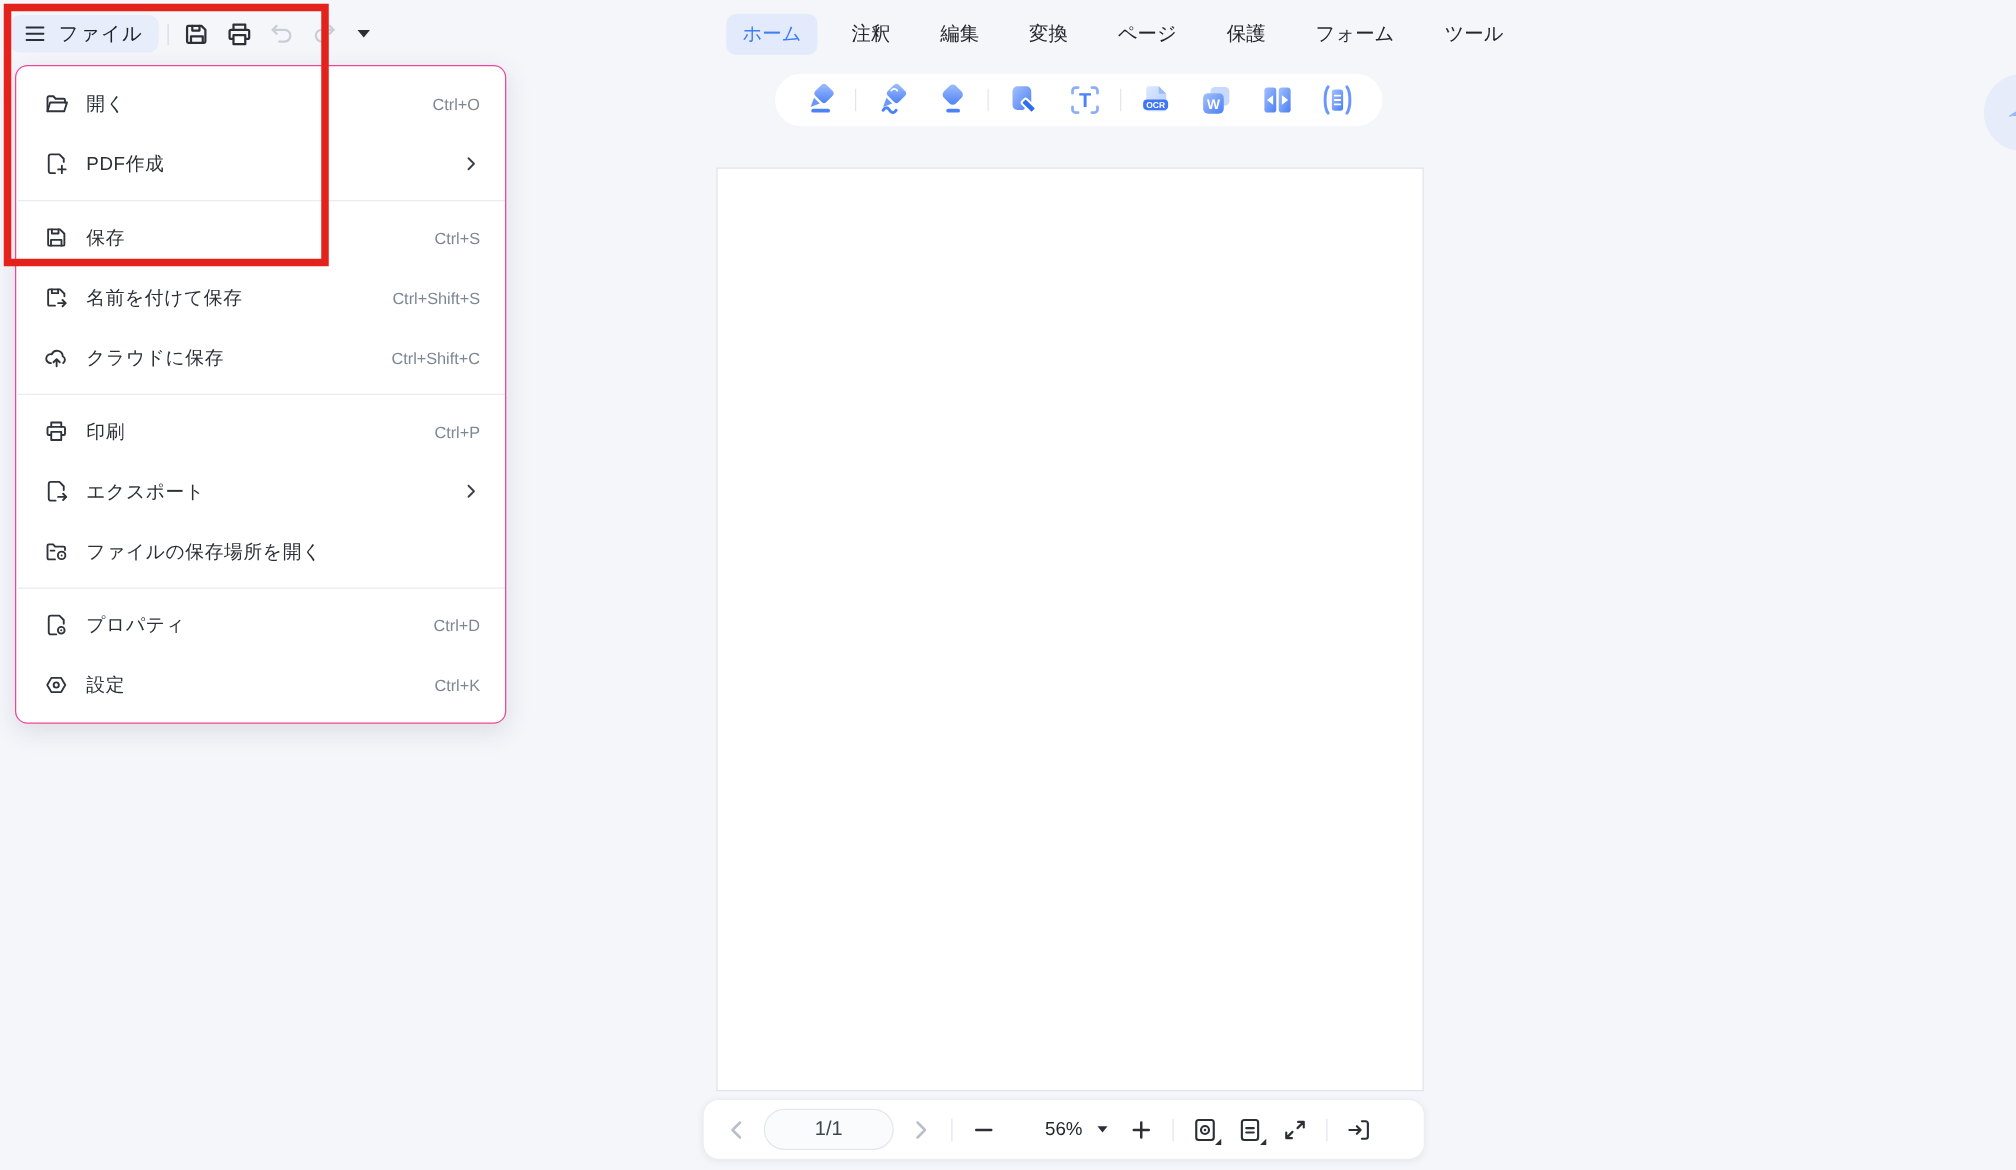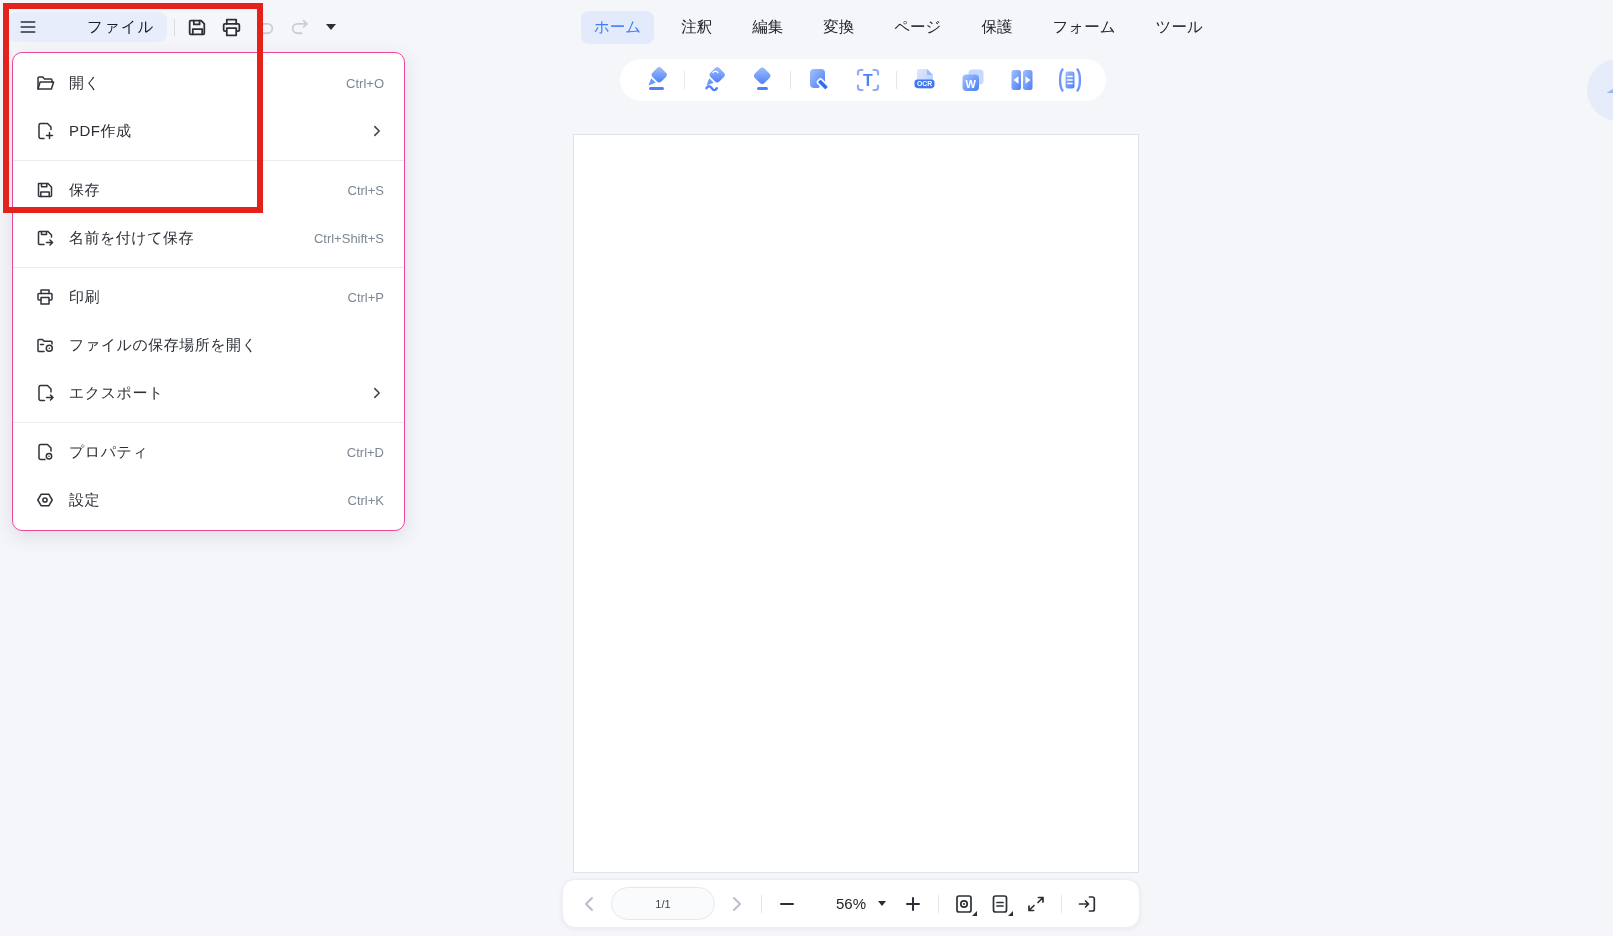--- a/index.html
+++ b/index.html
@@ -9,21 +9,21 @@
     background:#f5f6fa;
     font-family:"Liberation Sans","DejaVu Sans",sans-serif;
     color:#23262b;
   }
   svg { display:block; }
 
   
   .topbar { position:absolute; left:8px; top:10px; height:34px; display:flex; align-items:center; z-index:10; }
   .file-pill { display:flex; align-items:center; gap:10px; height:30px; padding:0 13px 0 11px;
                background:#e8edfb; border-radius:8px; cursor:pointer; }
-  .file-pill .lbl { font-size:15.5px; color:#1b1e23; letter-spacing:1px;margin-left:40px; }
+  .file-pill .lbl { font-size:15.5px; color:#1b1e23; letter-spacing:1px; }
   .tb-sep { width:1px; height:17px; background:#d9dce3; margin:0 5px 0 7px; }
   .tb-btn { width:34px; height:30px; display:flex; align-items:center; justify-content:center; border-radius:6px; cursor:pointer; }
   .tb-btn.disabled { cursor:default; }
   .caret { width:0; height:0; border-left:5px solid transparent; border-right:5px solid transparent;
            border-top:6px solid #2b2e34; margin-left:10px; }
 
   
   .red-rect { position:absolute; left:3px; top:3px; width:260px; height:210px;
               border:6px solid #e4221c; z-index:60; pointer-events:none; }
 
@@ -58,21 +58,21 @@
 
   
   .statusbar { position:absolute; left:562px; top:879px; width:578px; height:49px;
                background:#fff; border:1px solid #eceef2; border-radius:13px;
                box-shadow:0 1px 5px rgba(40,50,70,.07);
                display:flex; align-items:center; padding:0 12px; gap:6px; z-index:30; }
   .sb-btn { width:30px; height:30px; display:flex; align-items:center; justify-content:center;
             border-radius:6px; cursor:pointer; position:relative; }
   .sb-sep { width:1px; height:18px; background:#e2e5eb; margin:0 4px; }
   .pager { width:104px; height:33px; background:#fafbfd; border:1px solid #e4e7ed; border-radius:17px;
-           display:flex; align-items:center; justify-content:center; font-size:11px; color:#3f4650; cursor:text; }
+           display:flex; align-items:center; justify-content:center; font-size:16px; color:#3f4650; cursor:text; }
   .zoom-val { font-size:15px; color:#23262b; padding:0 2px; cursor:pointer;margin-left:26px; }
   .mini-caret { width:0; height:0; border-left:4.5px solid transparent; border-right:4.5px solid transparent;
                 border-top:5.5px solid #2b2e34; margin:0 6px 0 4px; cursor:pointer; }
   .corner-tri { position:absolute; right:2px; bottom:3px; width:0; height:0;
                 border-left:5px solid transparent; border-bottom:5px solid #2c3036; }
 
   
   .assistant { position:absolute; left:1587px; top:59px; width:62px; height:62px; border-radius:50%;
                background:#e7ecfa; display:flex; align-items:center; justify-content:center; z-index:5; cursor:pointer; }
 </style>
@@ -187,58 +187,68 @@
         <g class="stroke-ic">
           <path d="M16.5 9V7l-3.5-3.5H4.5a1 1 0 0 0-1 1v11a1 1 0 0 0 1 1H9"></path>
           <path d="M6.5 3.5v3h5v-3"></path>
           <path d="M11.5 14.5h6M15 12l2.6 2.5L15 17"></path>
         </g>
       </svg>
     <span class="lbl">名前を付けて保存</span>
     <span class="sc">Ctrl+Shift+S</span>
   </div>
 
+  <div class="mi">
+    <svg class="ic" viewBox="0 0 20 20">
+        <g class="stroke-ic">
+          <path d="M5.8 14.5a3.6 3.6 0 1 1 .6-7.1A4.6 4.6 0 0 1 15.2 9a3.1 3.1 0 0 1 .3 5.4"></path>
+          <path d="M10.3 17V11.5M7.8 13.8l2.5-2.5 2.5 2.5"></path>
+        </g>
+      </svg>
+    <span class="lbl">クラウドに保存</span>
+    <span class="sc">Ctrl+Shift+C</span>
+  </div>
 
   <div class="menu-sep"></div>
 
   <div class="mi">
     <svg class="ic" viewBox="0 0 20 20">
         <g class="stroke-ic">
           <path d="M6 6.5V3h8v3.5"></path>
           <rect x="3" y="6.5" width="14" height="6.5" rx="1"></rect>
           <path d="M6 10.5h8v6.5H6z" fill="#fff"></path>
         </g>
       </svg>
     <span class="lbl">印刷</span>
     <span class="sc">Ctrl+P</span>
+  </div>
+
+  <div class="mi">
+    <svg class="ic" viewBox="0 0 20 20">
+        <g class="stroke-ic">
+          <path d="M16 9V6l-3.5-3.5H5.7A1.7 1.7 0 0 0 4 4.2v11.6a1.7 1.7 0 0 0 1.7 1.7H9.5"></path>
+          <path d="M11.5 14.5H18M15.5 12l2.5 2.5-2.5 2.5"></path>
+        </g>
+      </svg>
+    <span class="lbl">エクスポート</span>
+    <svg width="14" height="14" viewBox="0 0 16 16">
+        <path d="M5.5 3l5 5-5 5" fill="none" stroke="#3c4046" stroke-width="1.7" stroke-linecap="round" stroke-linejoin="round"></path>
+      </svg>
   </div>
 
   <div class="mi">
     <svg class="ic" viewBox="0 0 20 20">
         <g class="stroke-ic">
           <path d="M17 9V7.4A1.1 1.1 0 0 0 15.9 6.3H9.1L7.5 4.5H4.1A1.1 1.1 0 0 0 3 5.6v9.8a1.1 1.1 0 0 0 1.1 1.1H9"></path>
           <path d="M5.5 9.5h3"></path>
           <circle cx="14.3" cy="13.3" r="3"></circle>
           <circle cx="14.3" cy="13.3" r="0.8" fill="#2f333a" stroke="none"></circle>
         </g>
       </svg>
     <span class="lbl">ファイルの保存場所を開く</span>
-  </div>
-
-  <div class="mi">
-    <svg class="ic" viewBox="0 0 20 20">
-        <g class="stroke-ic">
-          <path d="M16 9V6l-3.5-3.5H5.7A1.7 1.7 0 0 0 4 4.2v11.6a1.7 1.7 0 0 0 1.7 1.7H9.5"></path>
-          <path d="M11.5 14.5H18M15.5 12l2.5 2.5-2.5 2.5"></path>
-        </g>
-      </svg>
-    <span class="lbl">エクスポート</span>
-    <svg width="14" height="14" viewBox="0 0 16 16">
-        <path d="M5.5 3l5 5-5 5" fill="none" stroke="#3c4046" stroke-width="1.7" stroke-linecap="round" stroke-linejoin="round"></path>
-      </svg>
   </div>
 
   <div class="menu-sep"></div>
 
   <div class="mi">
     <svg class="ic" viewBox="0 0 20 20">
         <g class="stroke-ic">
           <path d="M16 9V6l-3.5-3.5H5.7A1.7 1.7 0 0 0 4 4.2v11.6a1.7 1.7 0 0 0 1.7 1.7H10"></path>
           <circle cx="14" cy="14.2" r="2.7"></circle>
           <circle cx="14" cy="14.2" r="0.8" fill="#2f333a" stroke="none"></circle>

